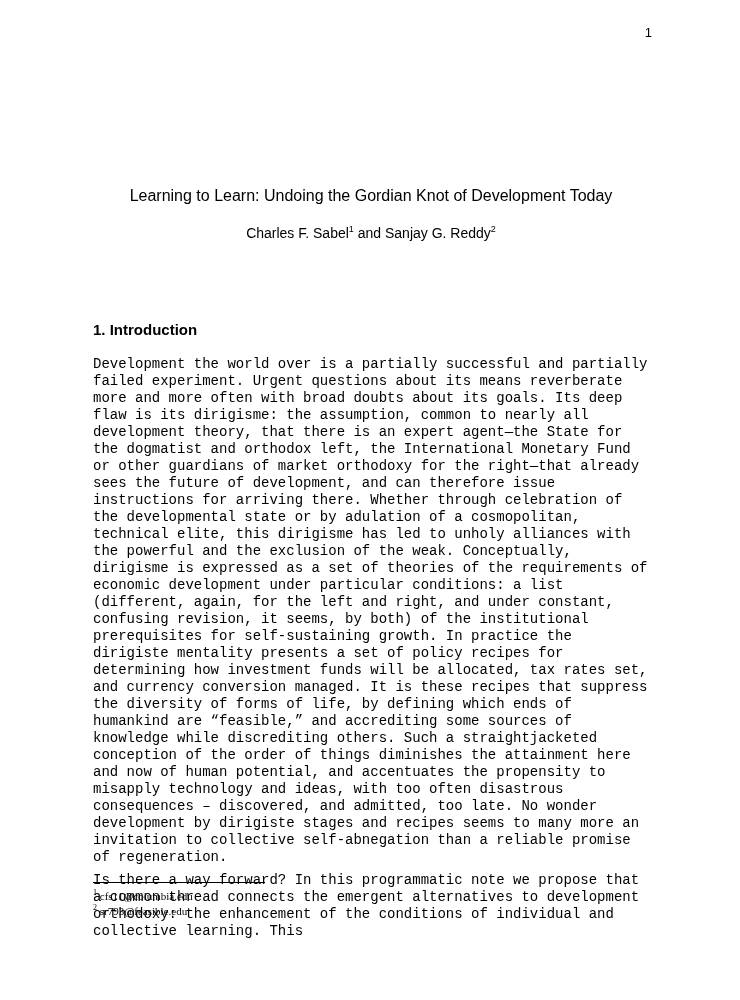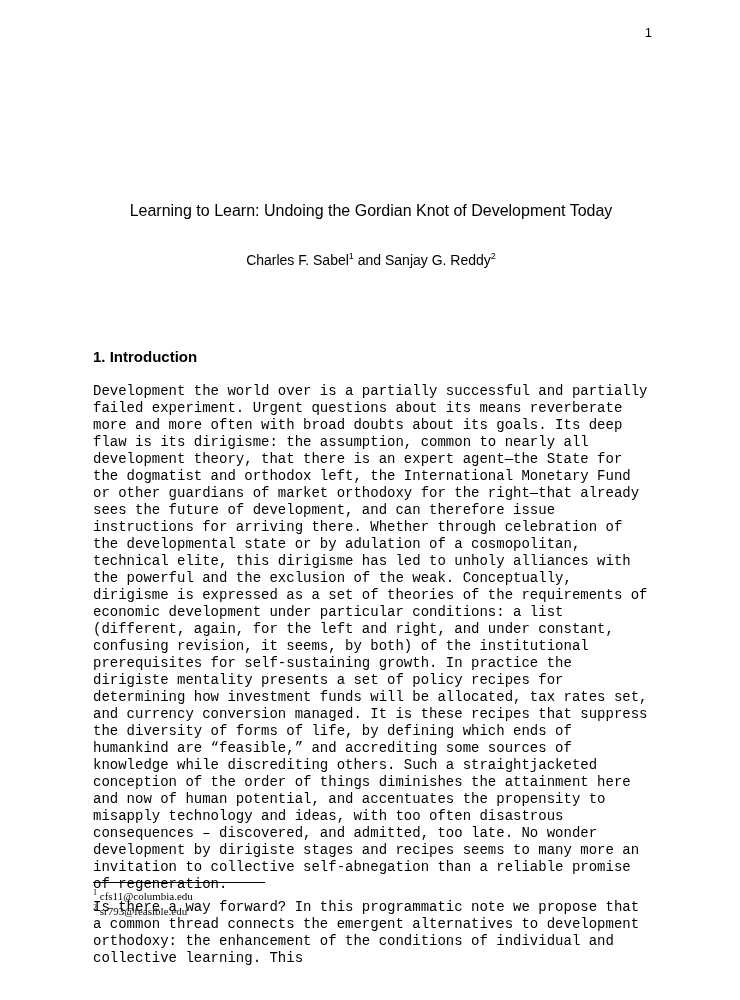--- a/index.html
+++ b/index.html
@@ -21,34 +21,34 @@
     top: 25px;
     right: 88px;
     font-size: 13px;
     color: #000000;
   }
 
   .content {
     position: absolute;
     left: 93px;
     width: 556px;
-    top: 15px;
+    top: 0;
   }
 
   .title {
     margin-top: 186px;
     text-align: center;
     font-size: 16px;
     font-weight: normal;
     line-height: 20px;
     color: #000000;
   }
 
   .authors {
-    margin-top: 30px;
+    margin-top: 18px;
     text-align: center;
     font-size: 14px;
     line-height: 18px;
   }
 
   .authors sup {
     font-size: 9px;
     vertical-align: super;
     line-height: 0;
   }

